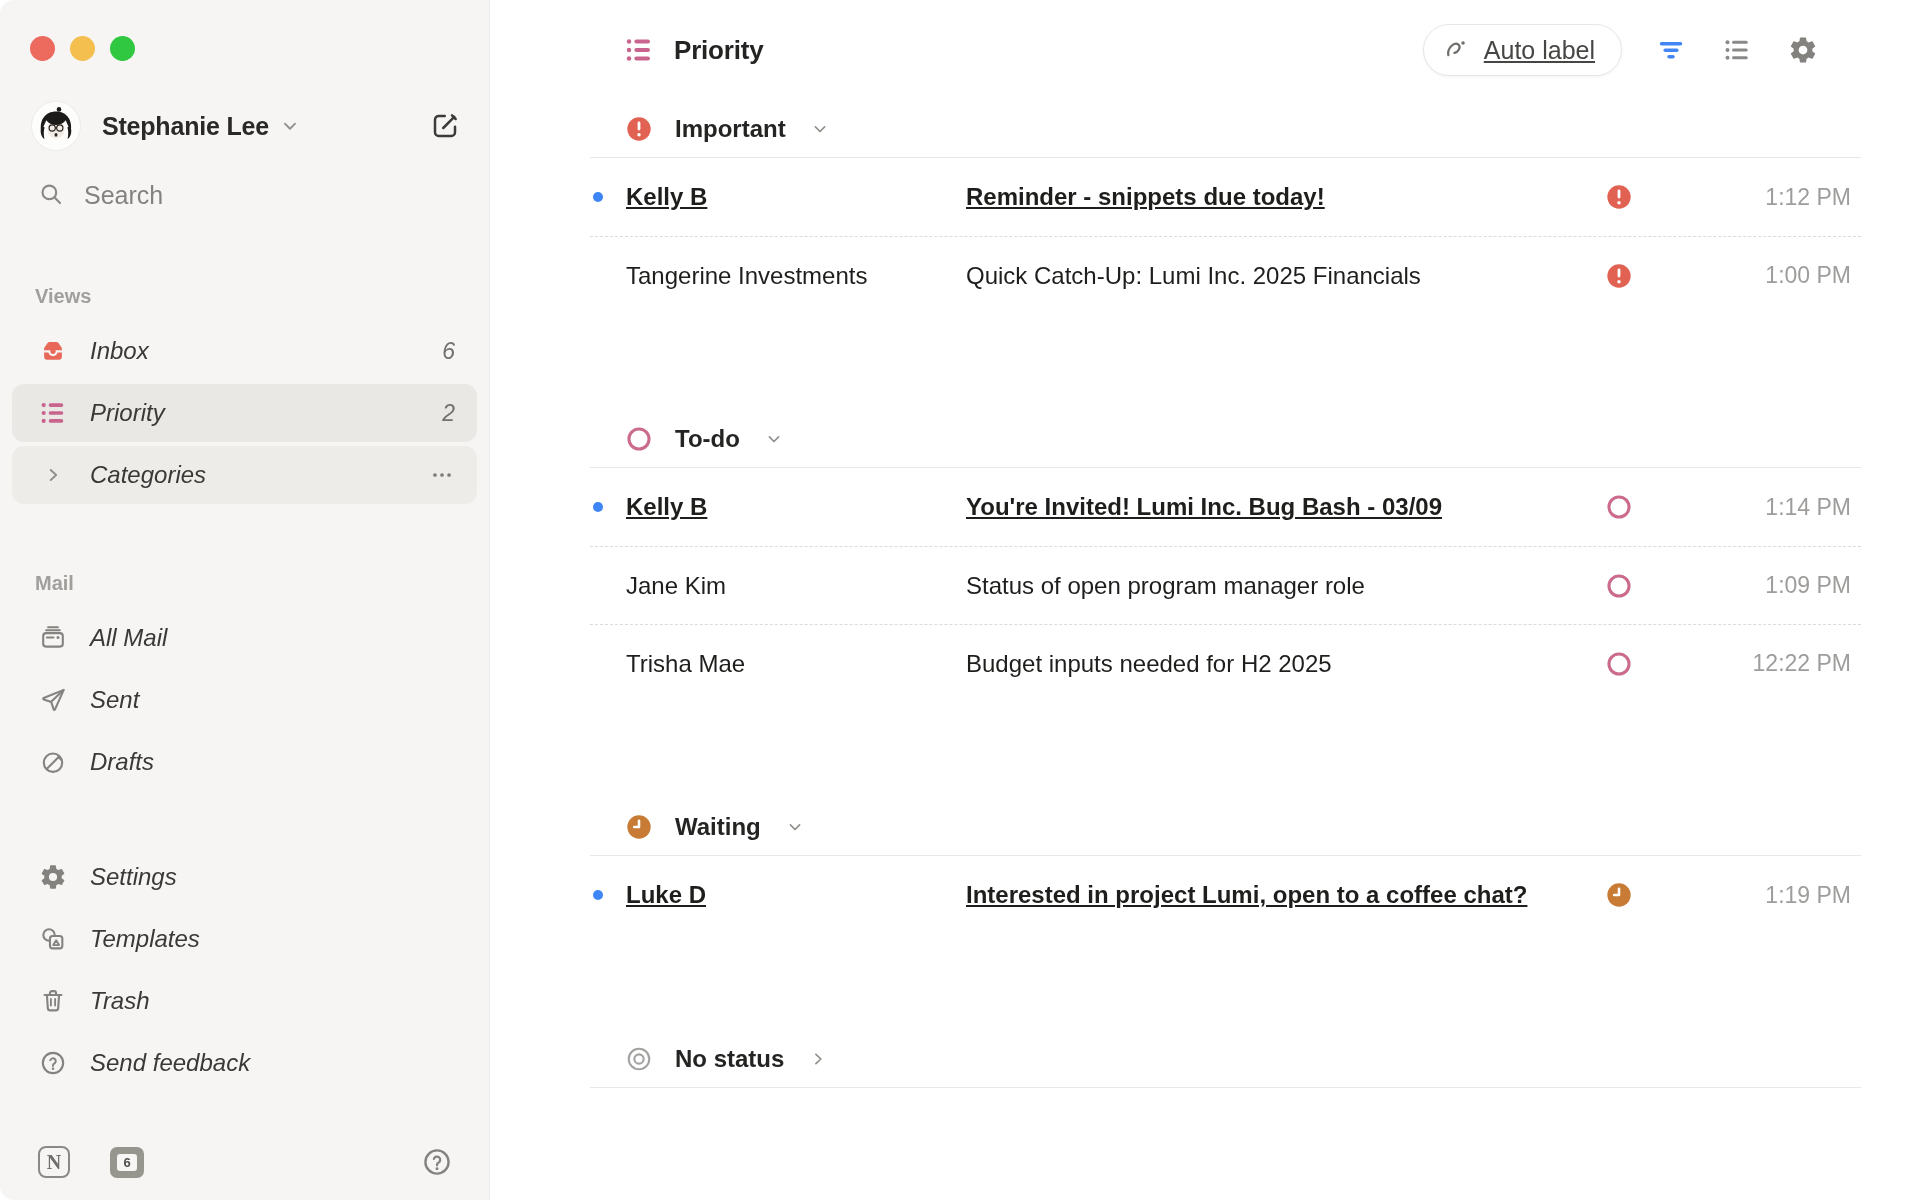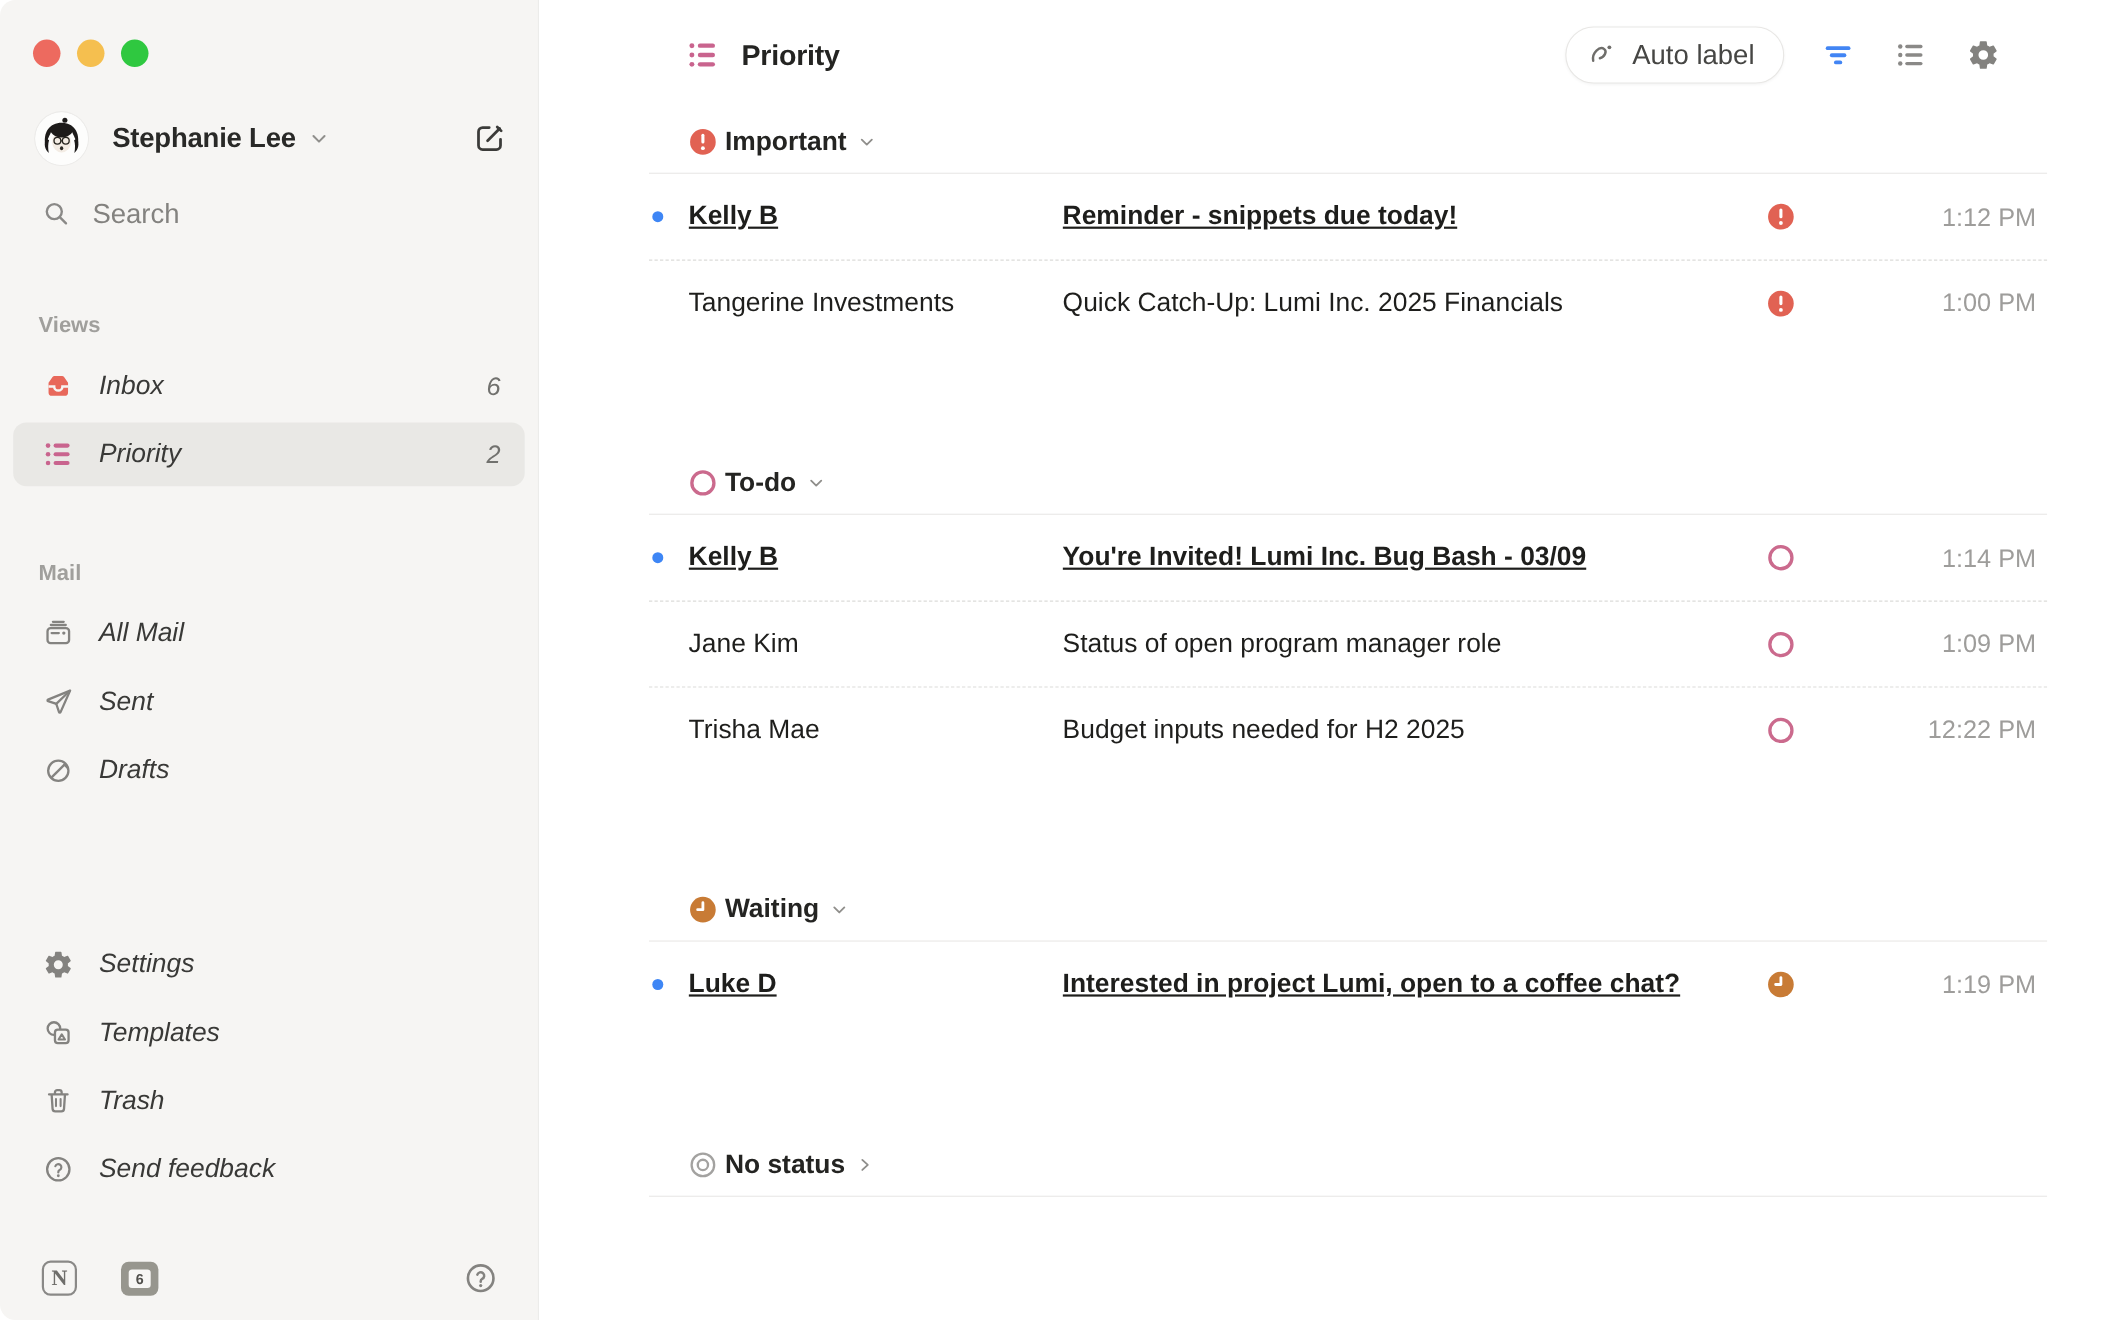--- a/index.html
+++ b/index.html
@@ -38,25 +38,25 @@
   .cal-icon { width:34px; height:31px; background:#97968e; border-radius:7px; display:flex; align-items:center; justify-content:center; }
   .cal-inner { width:20px; height:17px; background:#f7f6f4; border-radius:3px; font-size:13px; font-weight:700; color:#504f4b; display:flex; align-items:center; justify-content:center; }
   .n-logo { width:32px; height:32px; border:2px solid #8a8987; border-radius:8px; display:flex; align-items:center; justify-content:center; font-family:"Liberation Serif","DejaVu Serif",serif; font-weight:700; font-size:20px; color:#6f6e6b; }
   .push { margin-left:auto; }
 
   
   .main { flex:1; background:#fff; padding:0 59px 0 100px; display:flex; flex-direction:column; }
   .main-header { height:100px; display:flex; align-items:center; padding-left:34px; padding-right:41px; }
   .main-title { font-size:26px; font-weight:700; color:#242422; margin-left:20px; letter-spacing:-0.2px; }
   .toolbar { margin-left:auto; display:flex; align-items:center; gap:32px; }
-  .auto-label-btn { display:flex; align-items:center; gap:13px; height:52px; padding:0 26px 0 19px; border:1px solid #e8e7e5; border-radius:26px; background:#fff; box-shadow:0 1px 3px rgba(0,0,0,.05); font-size:25px; font-weight:500; color:#464644; cursor:pointer; }
+  .auto-label-btn { display:flex; align-items:center; gap:13px; height:52px; padding:0 26px 0 19px; border:1px solid #e8e7e5; border-radius:26px; background:#fff; box-shadow:0 1px 3px rgba(0,0,0,.05); font-size:25px; font-weight:500; color:#464644; cursor:pointer;text-decoration:underline; }
   .tool-icon-btn { background:none; border:none; display:flex; align-items:center; justify-content:center; width:34px; height:34px; cursor:pointer; }
 
   .section { margin-bottom:96px; }
-  .section-header { height:58px; display:flex; align-items:center; gap:6px; padding-left:35px; border-bottom:1px solid #e9e8e6; cursor:pointer; }
+  .section-header { height:58px; display:flex; align-items:center; gap:22px; padding-left:35px; border-bottom:1px solid #e9e8e6; cursor:pointer; }
   .section-name { font-size:24px; font-weight:700; color:#242422; }
   .sh-chev { margin-left:2px; display:flex; align-items:center; }
 
   .mail-row { display:grid; grid-template-columns:36px 340px 1fr 60px 212px; align-items:center; height:78px; cursor:pointer; }
   .mail-row + .mail-row { border-top:1px dashed #dcdbd9; }
   .dotcol { display:flex; align-items:center; }
   .unread-dot { width:10px; height:10px; border-radius:50%; background:#3e86f5; margin-left:3px; }
   .sender { font-size:24px; color:#1e1e1c; white-space:nowrap; overflow:hidden; text-overflow:ellipsis; padding-right:24px; }
   .subject { font-size:24px; color:#1e1e1c; white-space:nowrap; overflow:hidden; text-overflow:ellipsis; padding-right:24px; }
   .mail-row.unread .sender, .mail-row.unread .subject { font-weight:700;text-decoration:underline; }
@@ -244,20 +244,33 @@
       </div>
       <div class="nav-item selected">
         <span class="nv-icon">
             <svg class="icon28">
               <use href="#sym-prioritylist"></use>
             </svg>
           </span>
         <span class="nv-label">Priority</span>
         <span class="nv-count">2</span>
       </div>
+      <div class="nav-item hovered">
+        <span class="nv-icon">
+            <svg class="icon24 icon22">
+              <use href="#sym-chev-right"></use>
+            </svg>
+          </span>
+        <span class="nv-label">Categories</span>
+        <span class="nv-more">
+            <svg class="icon26">
+              <use href="#sym-dots3"></use>
+            </svg>
+          </span>
+      </div>
     </nav>
 
     <div class="sec-label mail">Mail</div>
 
     <nav class="nav">
       <div class="nav-item">
         <span class="nv-icon">
             <svg class="icon28">
               <use href="#sym-allmail"></use>
             </svg>

